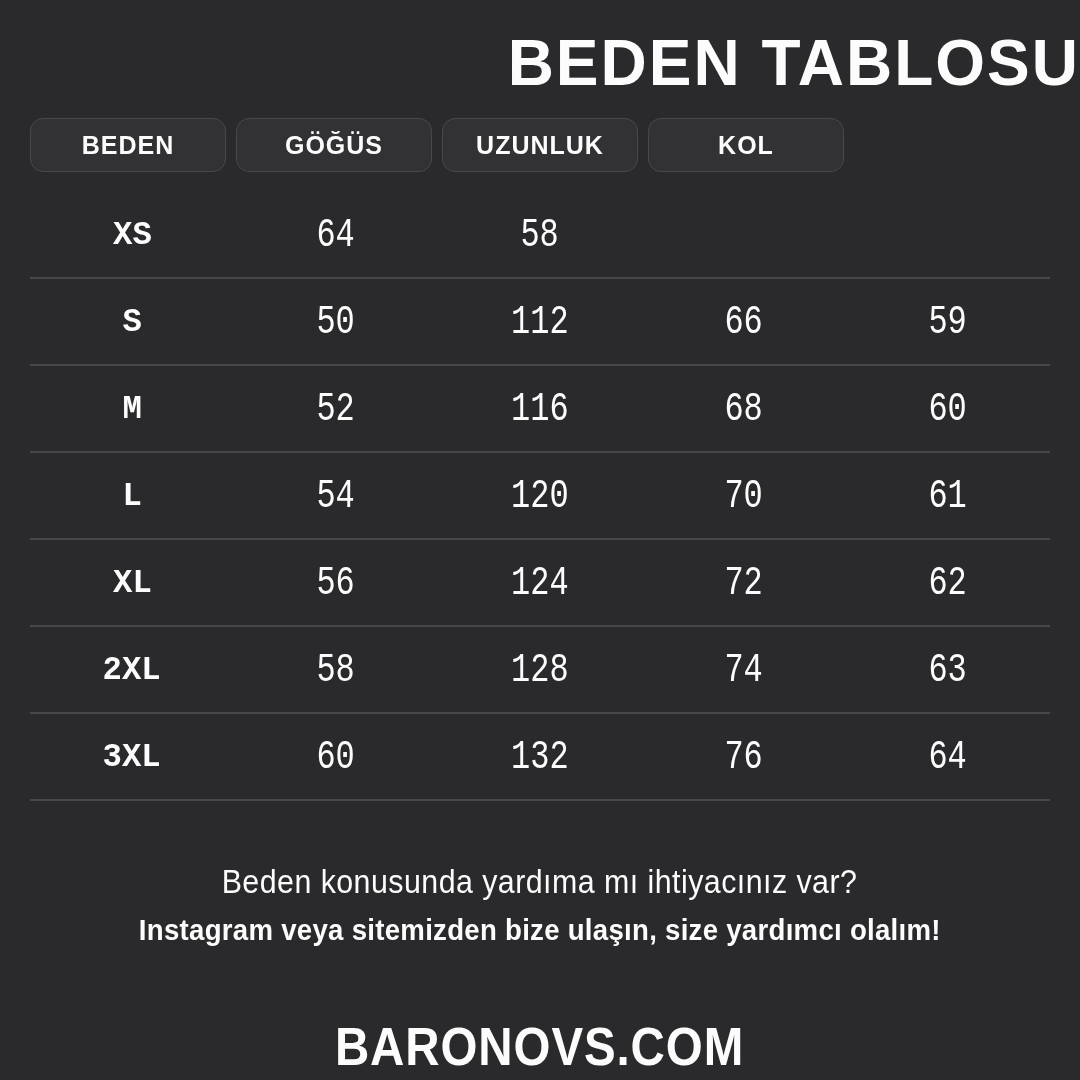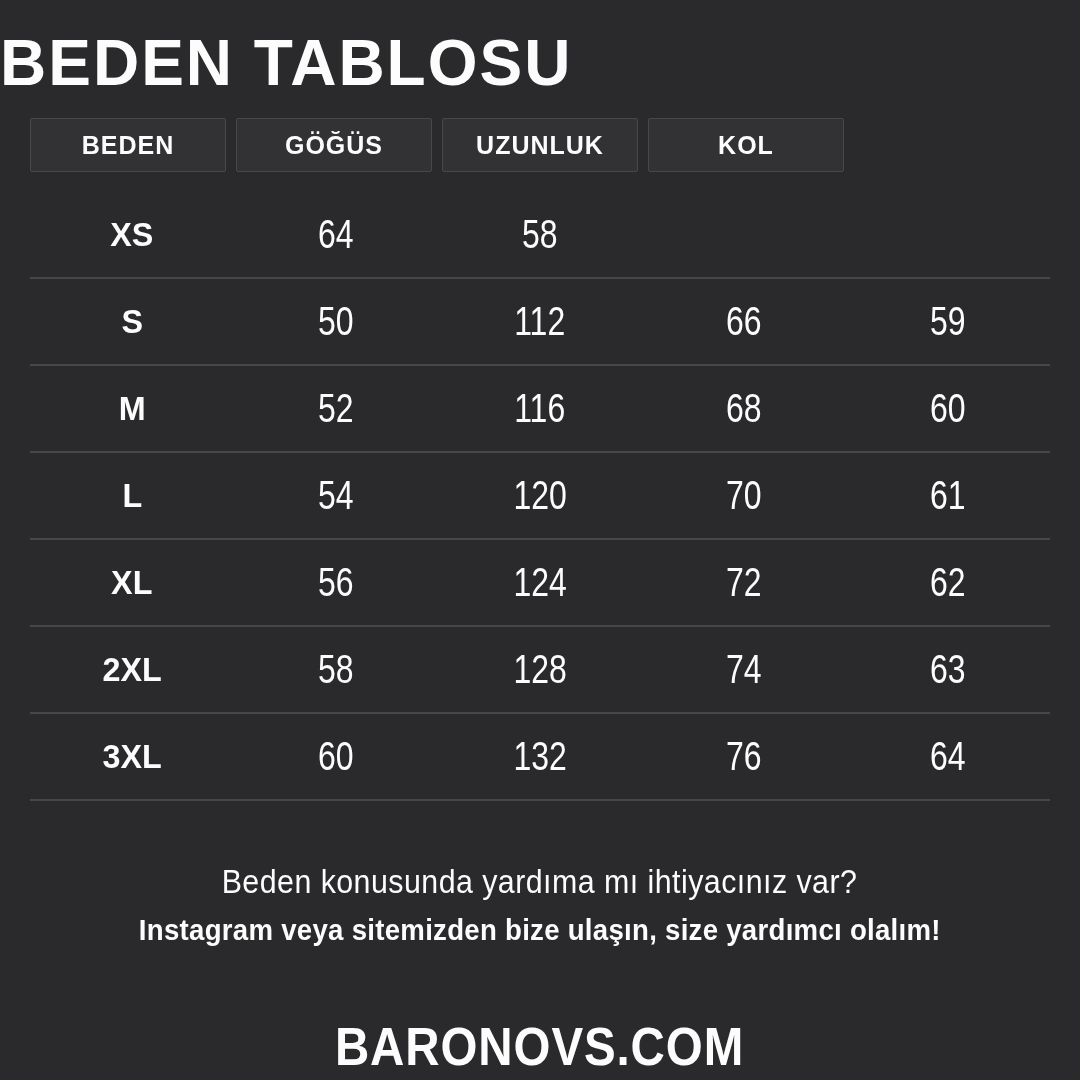--- a/index.html
+++ b/index.html
@@ -13,51 +13,52 @@
   body{
     width:1080px;height:1080px;
     background:var(--bg);
     color:var(--text);
     font-family:"Liberation Sans", sans-serif;
     overflow:hidden;
   }
   .canvas{width:1080px;height:1080px;display:flex;flex-direction:column;}
   .title{
     margin:28px 0 0 0;
-    text-align:left;
+    text-align:right;
     font-size:64px;
     font-weight:800;
     letter-spacing:2px;
     line-height:1.1;
   }
   .header-row{
     margin:20px 30px 0 30px;
     display:grid;
     grid-template-columns:repeat(5,1fr);
     gap:10px;
   }
   .pill{
     height:52px;
     background:var(--pill-bg);
     border:1px solid var(--pill-border);
-    border-radius:2px;
+    border-radius:13px;
     display:flex;align-items:center;justify-content:center;
     font-size:25px;
     font-weight:700;
     letter-spacing:1px;
   }
   .table{
     margin:20px 30px 0 30px;
   }
   .row{
     display:grid;
     grid-template-columns:repeat(5,1fr);
     height:85px;
     align-items:center;
     border-bottom:2px solid var(--divider);
+    font-family:Liberation Mono, monospace;
   }
   .cell{display:flex;align-items:center;justify-content:center;}
   .size-label .inner{
     font-size:34px;
     font-weight:700;
     display:inline-block;
     transform:scaleX(0.95);
   }
   .num .inner{
     font-size:41px;

